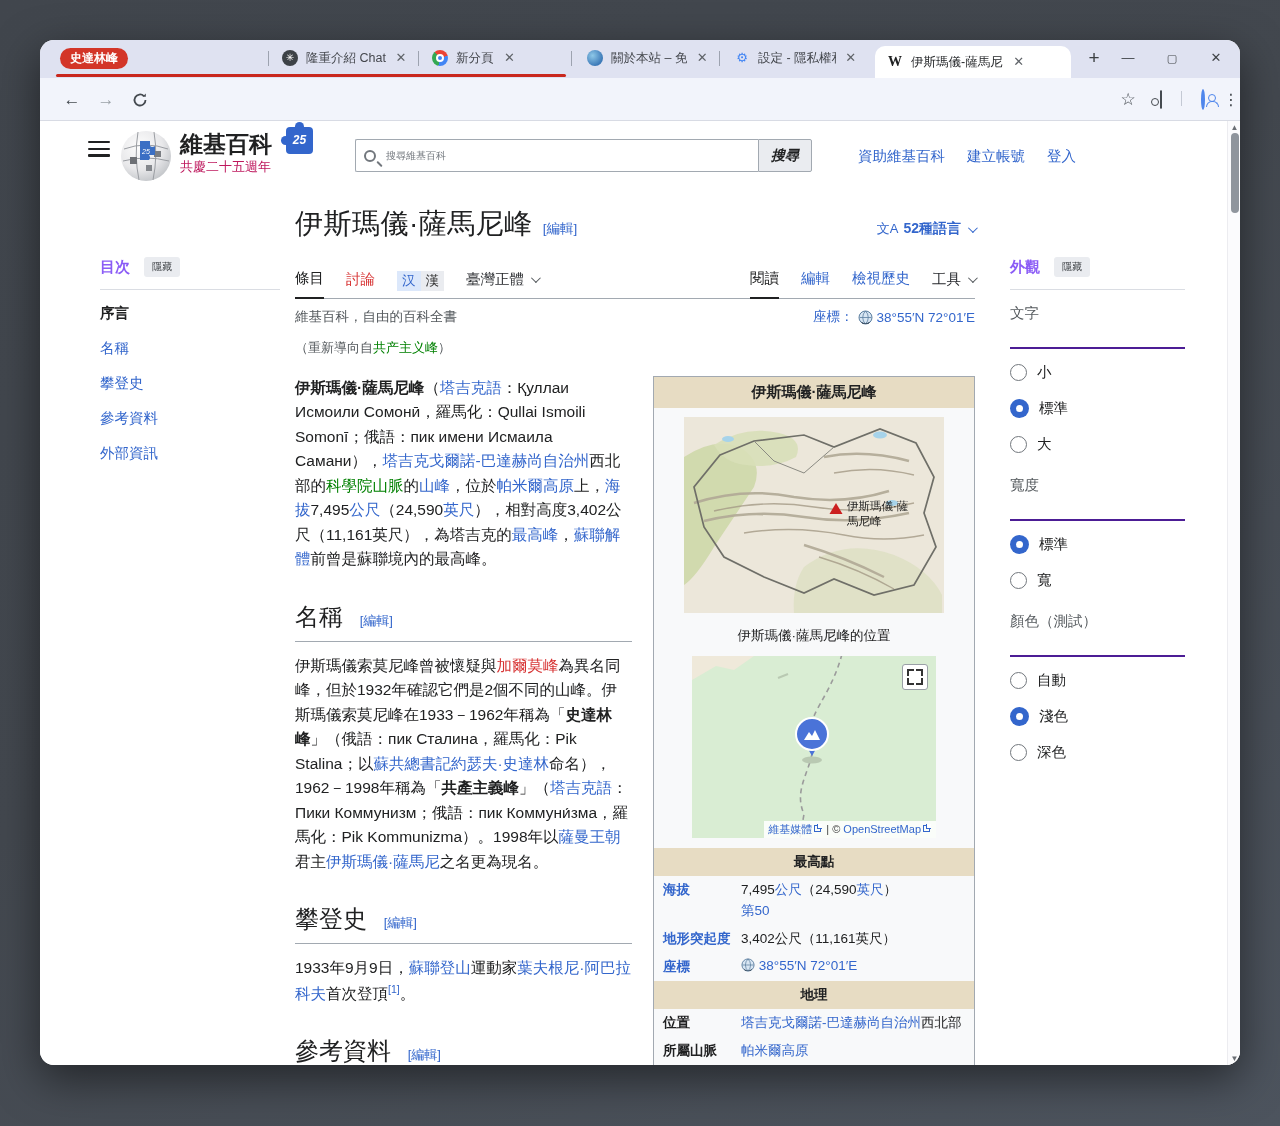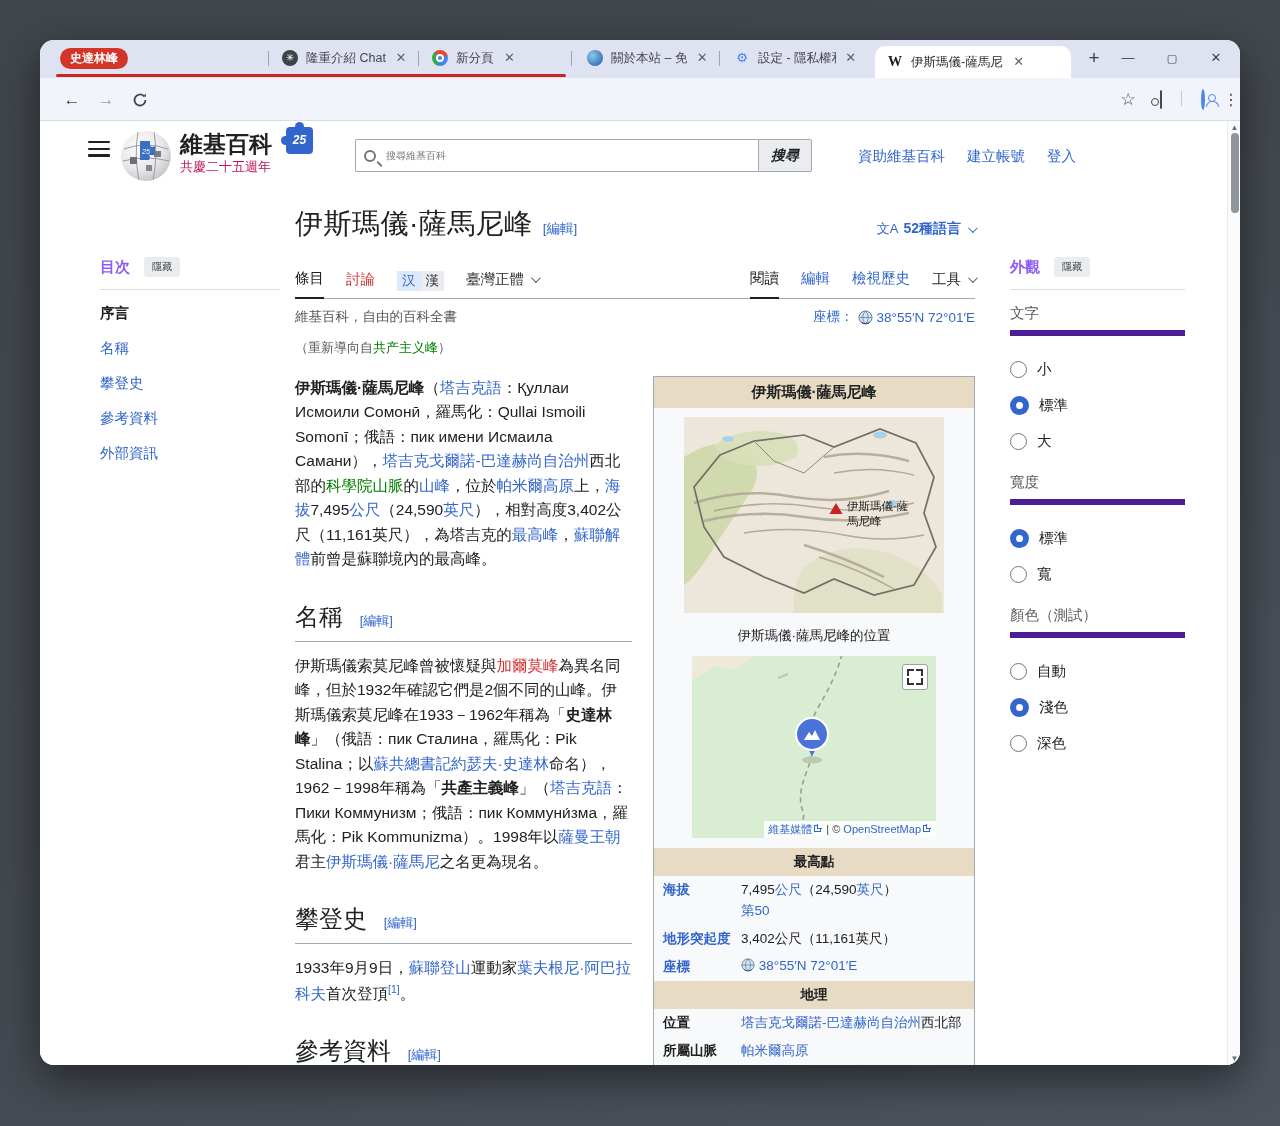--- a/index.html
+++ b/index.html
@@ -183,22 +183,22 @@
   .fsbtn i.br { right:4px; bottom:4px; border-left:none; border-top:none; }
   .ib-sechead { background:#e7dcc3; text-align:center; font-weight:bold; padding:5px 4px; }
   .ib-row { display:flex; padding:5px 9px; }
   .ib-label { width:78px; flex:none; font-weight:bold; }
   .ib-label.lk { color:#36c; }
   .ib-val { flex:1; }
   .ib-val .sub { display:block; margin-top:3px; }
 
   
   .appearance { position:absolute; left:970px; top:136px; width:175px; font-size:14.5px; }
-  .ap-group-label { color:#54595d; border-bottom:6px solid #4c1d95; padding-bottom:7px;
-                    margin:22px 0 24px; }
+  .ap-group-label { color:#54595d; border-bottom:2px solid #4c1d95; padding-bottom:24px;
+                    margin:22px 0 14px; }
   .radio-row { display:flex; align-items:center; margin-bottom:17px; cursor:pointer; color:#202122; }
   .radio { width:17px; height:17px; border:1.6px solid #72777d; border-radius:50%; margin-right:10px; flex:none; }
   .radio.on { border:none; background:#36c; position:relative; width:19px; height:19px; }
   .radio.on::after { content:""; position:absolute; left:6px; top:6px; width:7px; height:7px;
                      background:#fff; border-radius:50%; }
 </style>
 </head>
 <body>
 
 <div class="win">

